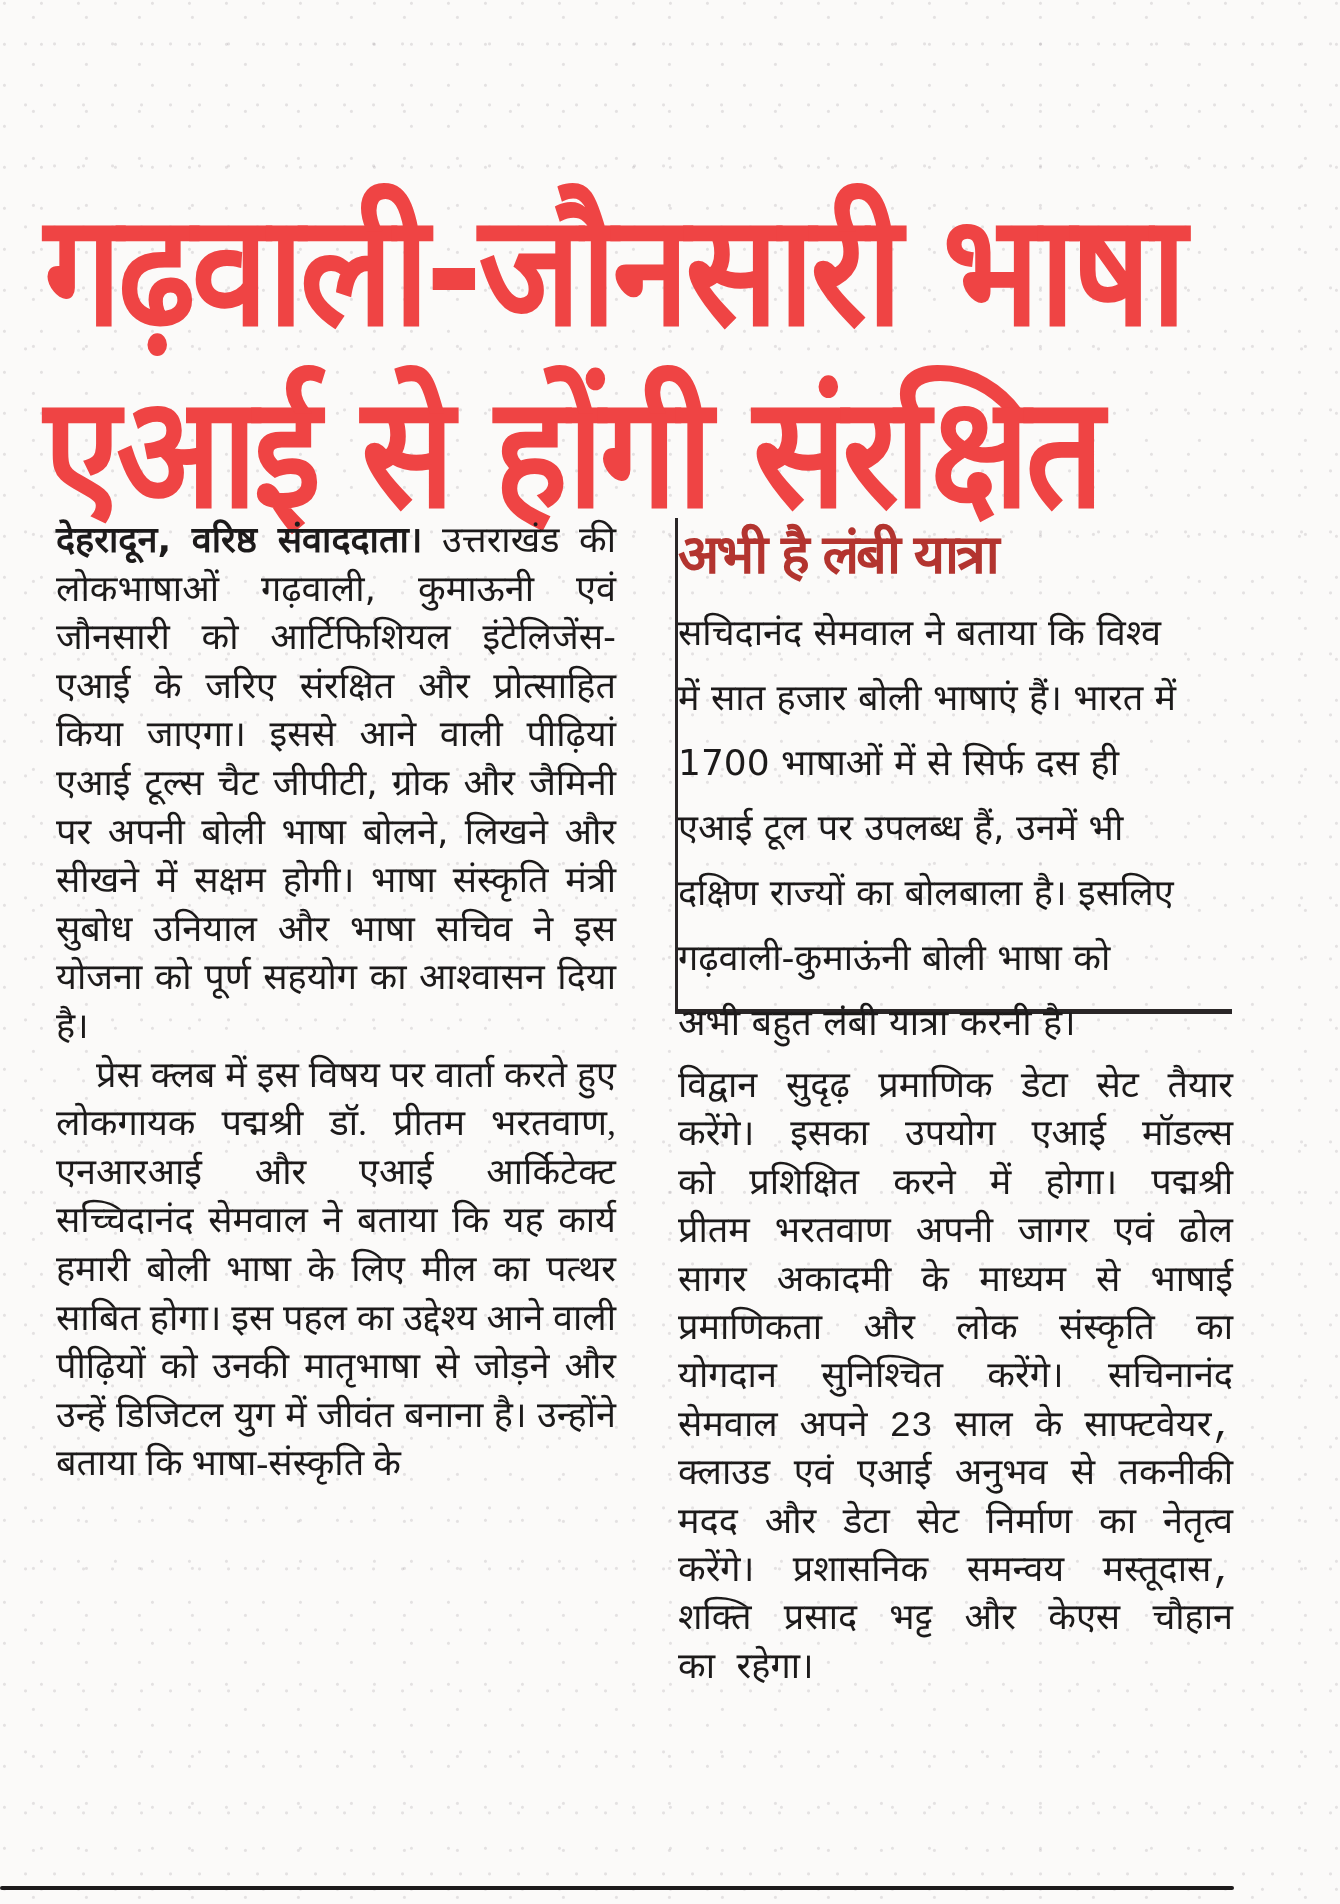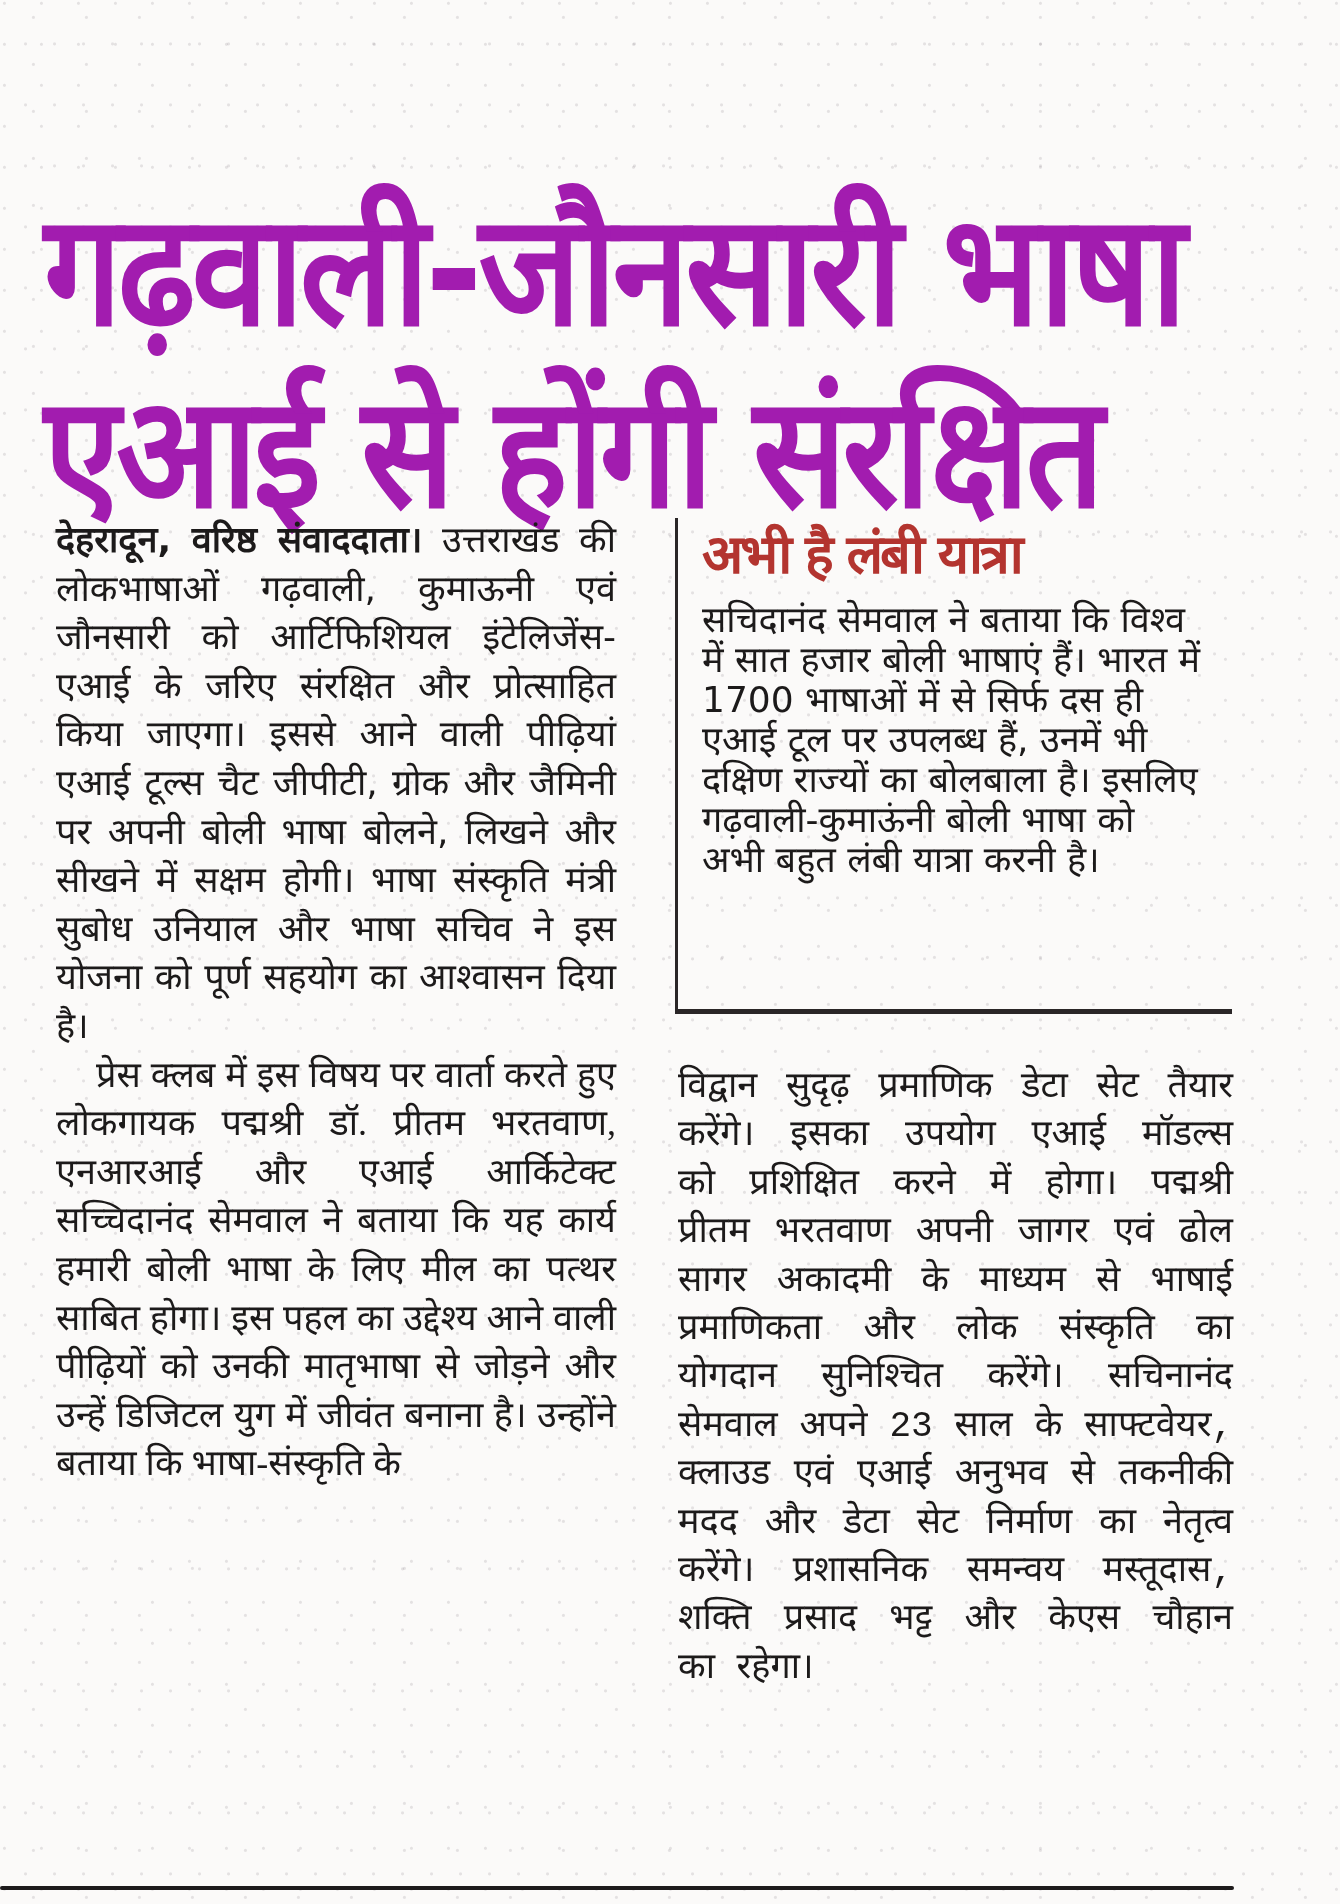--- a/index.html
+++ b/index.html
@@ -12,44 +12,44 @@
   .speckle {
     position: absolute; inset: 0; pointer-events: none;
     background-image:
       radial-gradient(circle at 12% 8%, rgba(120,110,120,0.18) 0 1px, transparent 2px),
       radial-gradient(circle at 63% 37%, rgba(120,110,120,0.18) 0 1px, transparent 2px),
       radial-gradient(circle at 88% 72%, rgba(120,110,120,0.18) 0 1px, transparent 2px);
     background-size: 37px 41px, 53px 47px, 29px 61px;
   }
   .headline {
     position: absolute; left: 44px; top: 88px; width: 1240px;
-    font-weight: bold; color: #a21caf;
+    font-weight: bold; color: #ef4444;
     font-size: 138px; line-height: 182px; letter-spacing: -4px;
     white-space: nowrap;
   }
   .headline .line { display: block; transform: scaleY(1.12); transform-origin: left center; }
   .col-left {
     position: absolute; left: 56px; top: 516px; width: 560px;
     font-size: 36px; line-height: 48.6px; text-align: justify;
   }
   .col-left p { margin: 0; }
   .col-left .dateline { font-weight: bold; }
   .col-left .indent { text-indent: 40px; font-family: Liberation Serif, serif; }
   .sidebar-box {
     position: absolute; left: 675px; top: 518px; width: 557px; height: 496px;
     border-left: 3px solid #2a2627; border-bottom: 5px solid #2a2627;
-    box-sizing: border-box; padding-left: 24px;
+    box-sizing: border-box; 
   }
   .sidebar-box h2 {
     margin: 0; padding-top: 2px;
     font-size: 54px; line-height: 70px; font-weight: bold;
     color: #b3342f; letter-spacing: -3px;
   }
   .sidebar-box .box-text {
-    margin: 10px 0 0 0; font-size: 36px; line-height: 40px; width: 500px;
+    margin: 10px 0 0 0; font-size: 36px; line-height: 65px; width: 500px;
   }
   .col-right {
     position: absolute; left: 678px; top: 1064px; width: 555px;
     font-size: 36px; line-height: 48.4px; text-align: justify; font-family: Liberation Mono, monospace;
   }
   .col-right p { margin: 0; }
   .bottom-rule {
     position: absolute; left: 0; top: 1886px; width: 1234px; height: 4px;
     background: #1e1b1c; border-radius: 2px;
   }

